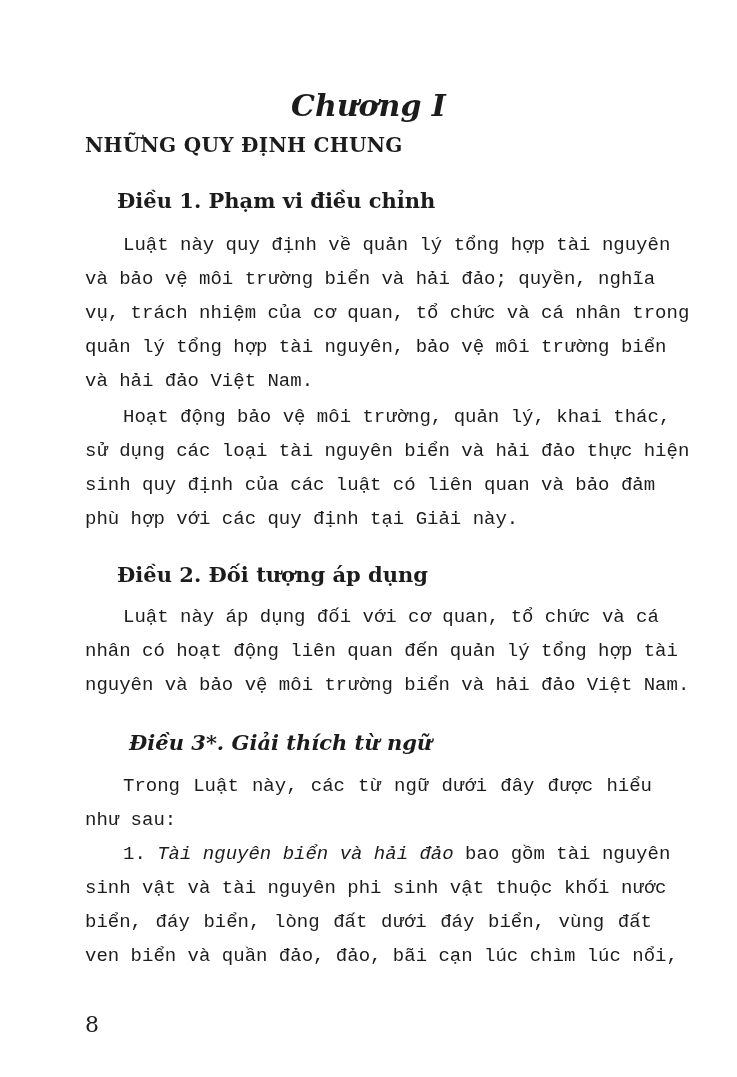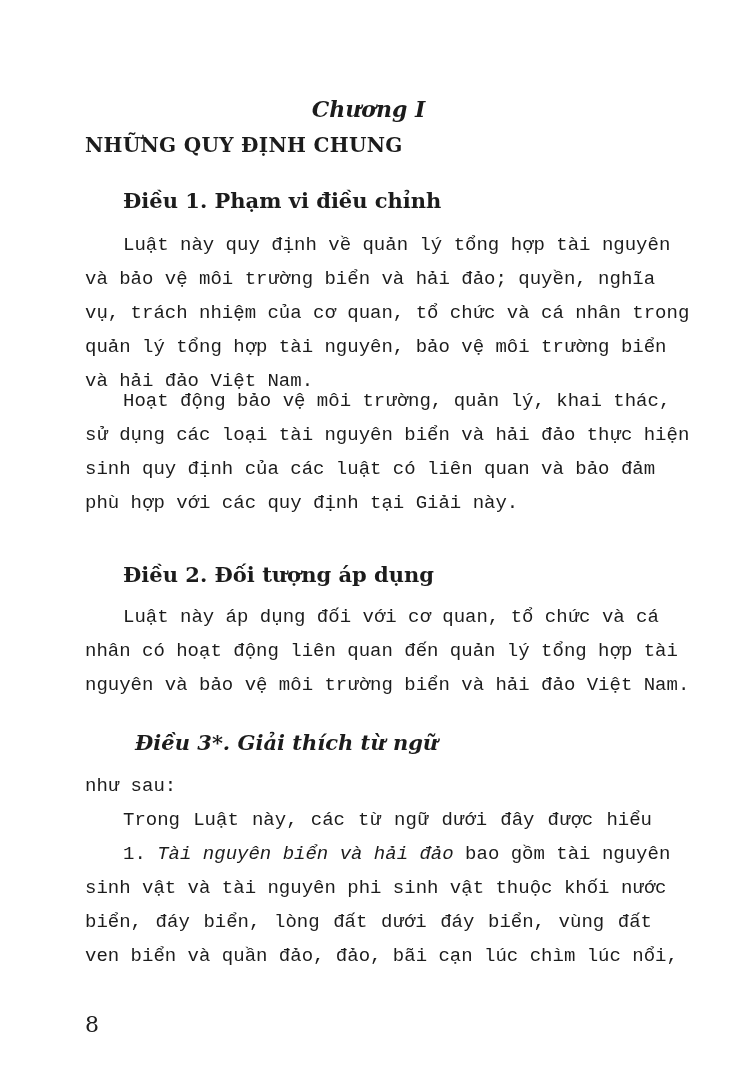--- a/index.html
+++ b/index.html
@@ -6,29 +6,29 @@
   body {
     width: 737px; height: 1077px; position: relative; overflow: hidden;
     font-family: "DejaVu Serif", "Liberation Serif", serif;
     color: #1c1c1c;
   }
   .page {
     position: absolute; left: 85px; top: 0; width: 567px;
   }
   .chapter {
     position: absolute; left: 0; width: 567px; text-align: center;
-    font-style: italic; font-weight: bold; font-size: 22px; top: 96px;
+    font-style: italic; font-weight: bold; font-size: 30px; top: 88px;
     letter-spacing: 0px;
   }
   .chapter-title {
     position: absolute; left: 0; width: 567px; 
     font-weight: bold; font-size: 20px; top: 133px; letter-spacing: 0.3px;
   }
   .heading {
-    position: absolute; left: 38px; font-weight: bold; font-size: 21px;
+    position: absolute; left: 32px; font-weight: bold; font-size: 21px;
     white-space: nowrap;
   }
   .heading.italic { font-style: italic; margin-left: 12px; }
   .para {
     position: absolute; left: 0; width: 567px;
     font-size: 19px; line-height: 34px; text-align: justify;
     text-align-last: left;
     font-family: Liberation Mono, monospace;
   }
   .line {
@@ -51,38 +51,38 @@
   <div class="chapter-title">NHỮNG QUY ĐỊNH CHUNG</div>
 
   <div class="heading" style="top:188px">Điều 1. Phạm vi điều chỉnh</div>
   <div class="para" style="top:228px">
     <span class="line indent">Luật này quy định về quản lý tổng hợp tài nguyên</span>
     <span class="line">và bảo vệ môi trường biển và hải đảo; quyền, nghĩa</span>
     <span class="line">vụ, trách nhiệm của cơ quan, tổ chức và cá nhân trong</span>
     <span class="line">quản lý tổng hợp tài nguyên, bảo vệ môi trường biển</span>
     <span class="line last">và hải đảo Việt Nam.</span>
   </div>
-  <div class="para" style="top:384px">
+  <div class="para" style="top:400px">
     <span class="line indent">Hoạt động bảo vệ môi trường, quản lý, khai thác,</span>
     <span class="line">sử dụng các loại tài nguyên biển và hải đảo thực hiện</span>
     <span class="line">sinh quy định của các luật có liên quan và bảo đảm</span>
     <span class="line last">phù hợp với các quy định tại Giải này.</span>
   </div>
 
   <div class="heading" style="top:562px">Điều 2. Đối tượng áp dụng</div>
   <div class="para" style="top:600px">
     <span class="line indent">Luật này áp dụng đối với cơ quan, tổ chức và cá</span>
     <span class="line">nhân có hoạt động liên quan đến quản lý tổng hợp tài</span>
     <span class="line">nguyên và bảo vệ môi trường biển và hải đảo Việt Nam.</span>
   </div>
 
   <div class="heading italic" style="top:730px">Điều 3*. Giải thích từ ngữ</div>
   <div class="para" style="top:769px">
+    <span class="line indent">Trong Luật này, các từ ngữ dưới đây được hiểu</span>
     <span class="line last">như sau:</span>
-    <span class="line indent">Trong Luật này, các từ ngữ dưới đây được hiểu</span>
   </div>
   <div class="para" style="top:837px">
     <span class="line indent"><span>1. </span><em>Tài nguyên biển và hải đảo</em><span> bao gồm tài nguyên</span></span>
     <span class="line">sinh vật và tài nguyên phi sinh vật thuộc khối nước</span>
     <span class="line">biển, đáy biển, lòng đất dưới đáy biển, vùng đất</span>
     <span class="line">ven biển và quần đảo, đảo, bãi cạn lúc chìm lúc nổi,</span>
   </div>
 </div>
 
 <div class="page-number">8</div>

